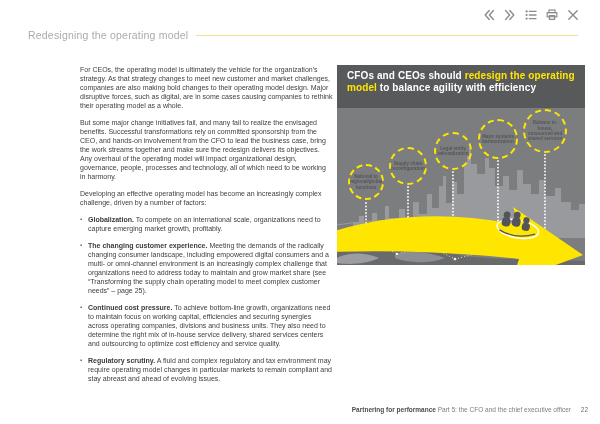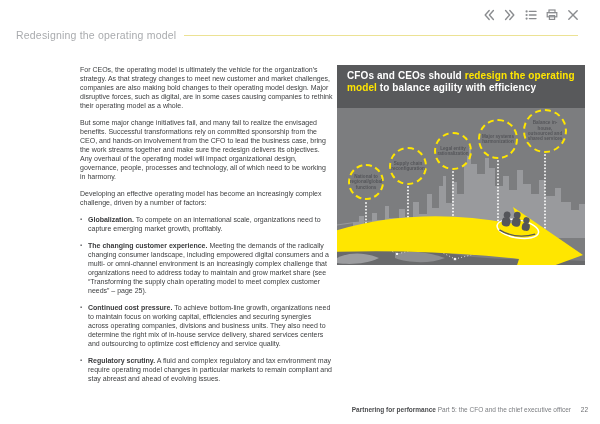--- a/index.html
+++ b/index.html
@@ -18,21 +18,21 @@
     display: flex; gap: 9px; align-items: center;
   }
   .tb-icon { width: 12px; height: 12px; cursor: pointer; display:block; }
   .tb-icon svg { display:block; width:100%; height:100%; }
   .tb-icon path, .tb-icon line { stroke:#8a8c8f; stroke-width:1.4; fill:none; stroke-linecap:round; stroke-linejoin:round; }
   .tb-icon circle { fill:#8a8c8f; }
   .tb-icon rect { stroke:#8a8c8f; stroke-width:1.2; fill:none; }
 
   
   .title-row {
-    position: absolute; top: 29px; left: 16px; right: 22px;
+    position: absolute; top: 29px; left: 28px; right: 22px;
     display: flex; align-items: center; text-align: center;
   }
   .page-title {
     font-size: 10.5px; font-weight: normal; color: #a9abae;
     letter-spacing: .2px; white-space: nowrap;
   }
   .title-rule {
     flex: 1; height: 0; border-top: 1px solid #ece294;
     margin-left: 8px; margin-top: 1px;
   }

